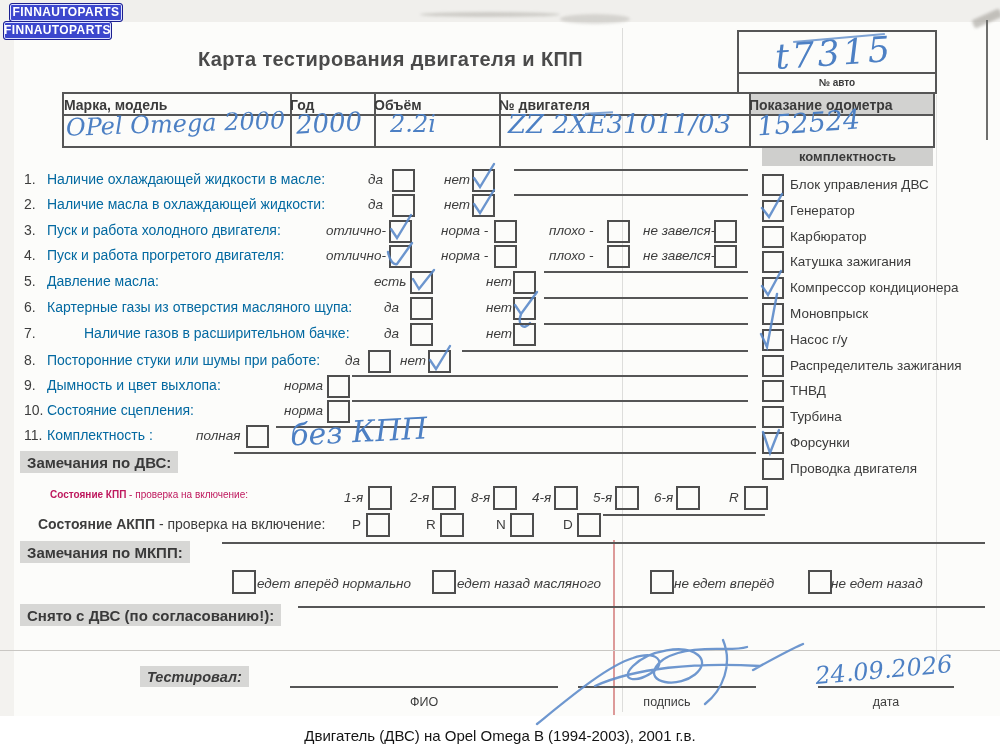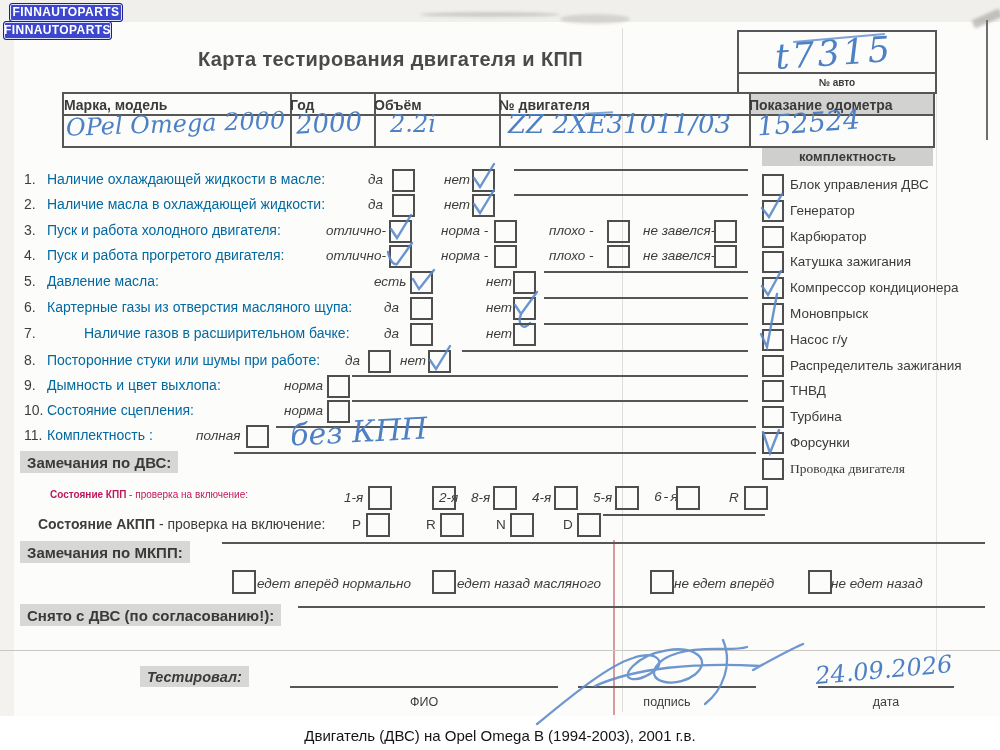--- a/index.html
+++ b/index.html
@@ -109,21 +109,21 @@
   <div class="box sm" style="left:762px;top:380px;"></div>
   <div class="itemlbl" style="left:790px;top:383px;">ТНВД</div>
   <div class="box sm" style="left:762px;top:406px;"></div>
   <div class="itemlbl" style="left:790px;top:409px;">Турбина</div>
   <div class="box sm" style="left:762px;top:432px;"></div>
   <svg class="check" style="left:759px;top:426px;" width="26" height="30" viewBox="0 0 26 30">
       <path d="M4 6 L11 27 L20 4"></path>
     </svg>
   <div class="itemlbl" style="left:790px;top:435px;">Форсунки</div>
   <div class="box sm" style="left:762px;top:458px;"></div>
-  <div class="itemlbl" style="left:790px;top:461px;font-family:Liberation Serif, serif;">Проводка двигателя</div>
+  <div class="itemlbl" style="left:790px;top:461px;">Проводка двигателя</div>
 
   <div class="qnum" style="left:24px;top:171px;">1.</div>
   <div class="qtext" style="left:47px;top:171px;">Наличие охлаждающей жидкости в масле:</div>
   <div class="lbl" style="left:368px;top:172px;">да</div>
   <div class="box" style="left:392px;top:169px;"></div>
   <div class="lbl" style="left:444px;top:172px;">нет</div>
   <div class="box" style="left:472px;top:169px;"></div>
   <svg class="check" style="left:469px;top:160px;" width="30" height="30" viewBox="0 0 30 30">
       <path d="M5 18 L11 27 L25 4"></path>
     </svg>
@@ -227,29 +227,29 @@
   <div class="box" style="left:246px;top:425px;"></div>
   <div class="line" style="left:276px;top:426px;width:480px;"></div>
   <div class="hw" style="left:290px;top:414px;font-size:30px;transform:rotate(-3deg);">без КПП</div>
 
   <div class="bar" style="left:20px;top:451px;text-align:right;">Замечания по ДВС:</div>
   <div class="line" style="left:234px;top:452px;width:522px;"></div>
 
   <div style="position:absolute;left:50px;top:489px;font-size:10px;color:#be185d;white-space:nowrap;"><b>Состояние КПП</b><span> - проверка на включение:</span></div>
   <div class="lbl" style="left:344px;top:490px;">1-я</div>
   <div class="box md" style="left:368px;top:486px;"></div>
-  <div class="lbl" style="left:410px;top:490px;margin-left:29px;">2-я</div>
+  <div class="lbl" style="left:410px;top:490px;">2-я</div>
   <div class="box md" style="left:432px;top:486px;"></div>
   <div class="lbl" style="left:471px;top:490px;">8-я</div>
   <div class="box md" style="left:493px;top:486px;"></div>
   <div class="lbl" style="left:532px;top:490px;">4-я</div>
   <div class="box md" style="left:554px;top:486px;"></div>
   <div class="lbl" style="left:593px;top:490px;">5-я</div>
   <div class="box md" style="left:615px;top:486px;"></div>
-  <div class="lbl" style="left:654px;top:490px;font-family:Liberation Mono, monospace;">6-я</div>
+  <div class="lbl" style="left:654px;top:490px;">6-я</div>
   <div class="box md" style="left:676px;top:486px;"></div>
   <div class="lbl" style="left:729px;top:490px;">R</div>
   <div class="box md" style="left:744px;top:486px;"></div>
 
   <div style="position:absolute;left:38px;top:516px;font-size:14px;color:#3d3d3d;white-space:nowrap;"><b>Состояние АКПП</b><span> - проверка на включение:</span></div>
   <div class="lbl" style="left:352px;top:517px;font-style:normal;">P</div>
   <div class="box md" style="left:366px;top:513px;"></div>
   <div class="lbl" style="left:426px;top:517px;font-style:normal;">R</div>
   <div class="box md" style="left:440px;top:513px;"></div>
   <div class="lbl" style="left:496px;top:517px;font-style:normal;">N</div>

